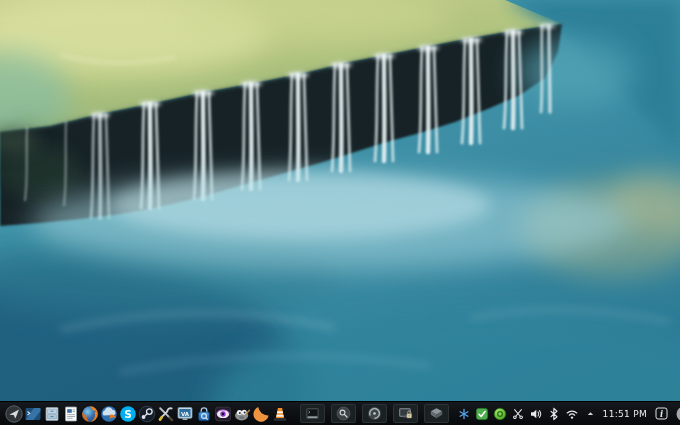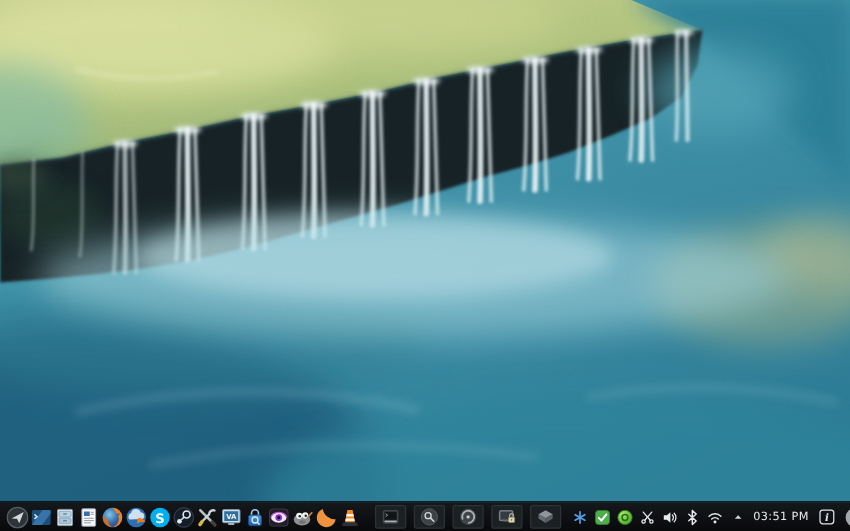--- a/index.html
+++ b/index.html
@@ -366,21 +366,21 @@
             <path d="M5.6 10.6 a4.9 4.9 0 0 1 6.8 0" fill="none" stroke="#e6ebee" stroke-width="1.5" stroke-linecap="round"></path>
             <path d="M2.9 7.7 a8.8 8.8 0 0 1 12.2 0" fill="none" stroke="#e6ebee" stroke-width="1.5" stroke-linecap="round"></path>
           </svg>
         </span>
         <span class="tbicon" data-name="tray-expander-icon">
           <svg viewBox="0 0 18 18">
             <path d="M4.6 11.4 L9 7 L13.4 11.4 Z" fill="#cfd6db"></path>
           </svg>
         </span>
       </div>
-  <span class="clock" data-name="clock">03:51 PM</span>
+  <span class="clock" data-name="clock">11:51 PM</span>
   <div class="group" id="tail" data-name="tray-tail-group">
         <span class="tbicon" data-name="notification-info-icon">
           <svg viewBox="0 0 18 18">
             <rect x="2.4" y="2.4" width="13.2" height="13.2" rx="2.6" fill="none" stroke="#dfe5ea" stroke-width="1.2"></rect>
             <text x="9" y="13" font-family="DejaVu Serif, serif" font-size="10" font-style="italic" font-weight="bold" fill="#dfe5ea" text-anchor="middle">i</text>
           </svg>
         </span>
         <span class="tbicon" data-name="clipped-app-icon">
           <svg viewBox="0 0 18 18">
             <circle cx="11" cy="9" r="7.5" fill="#a2a8ac"></circle>

